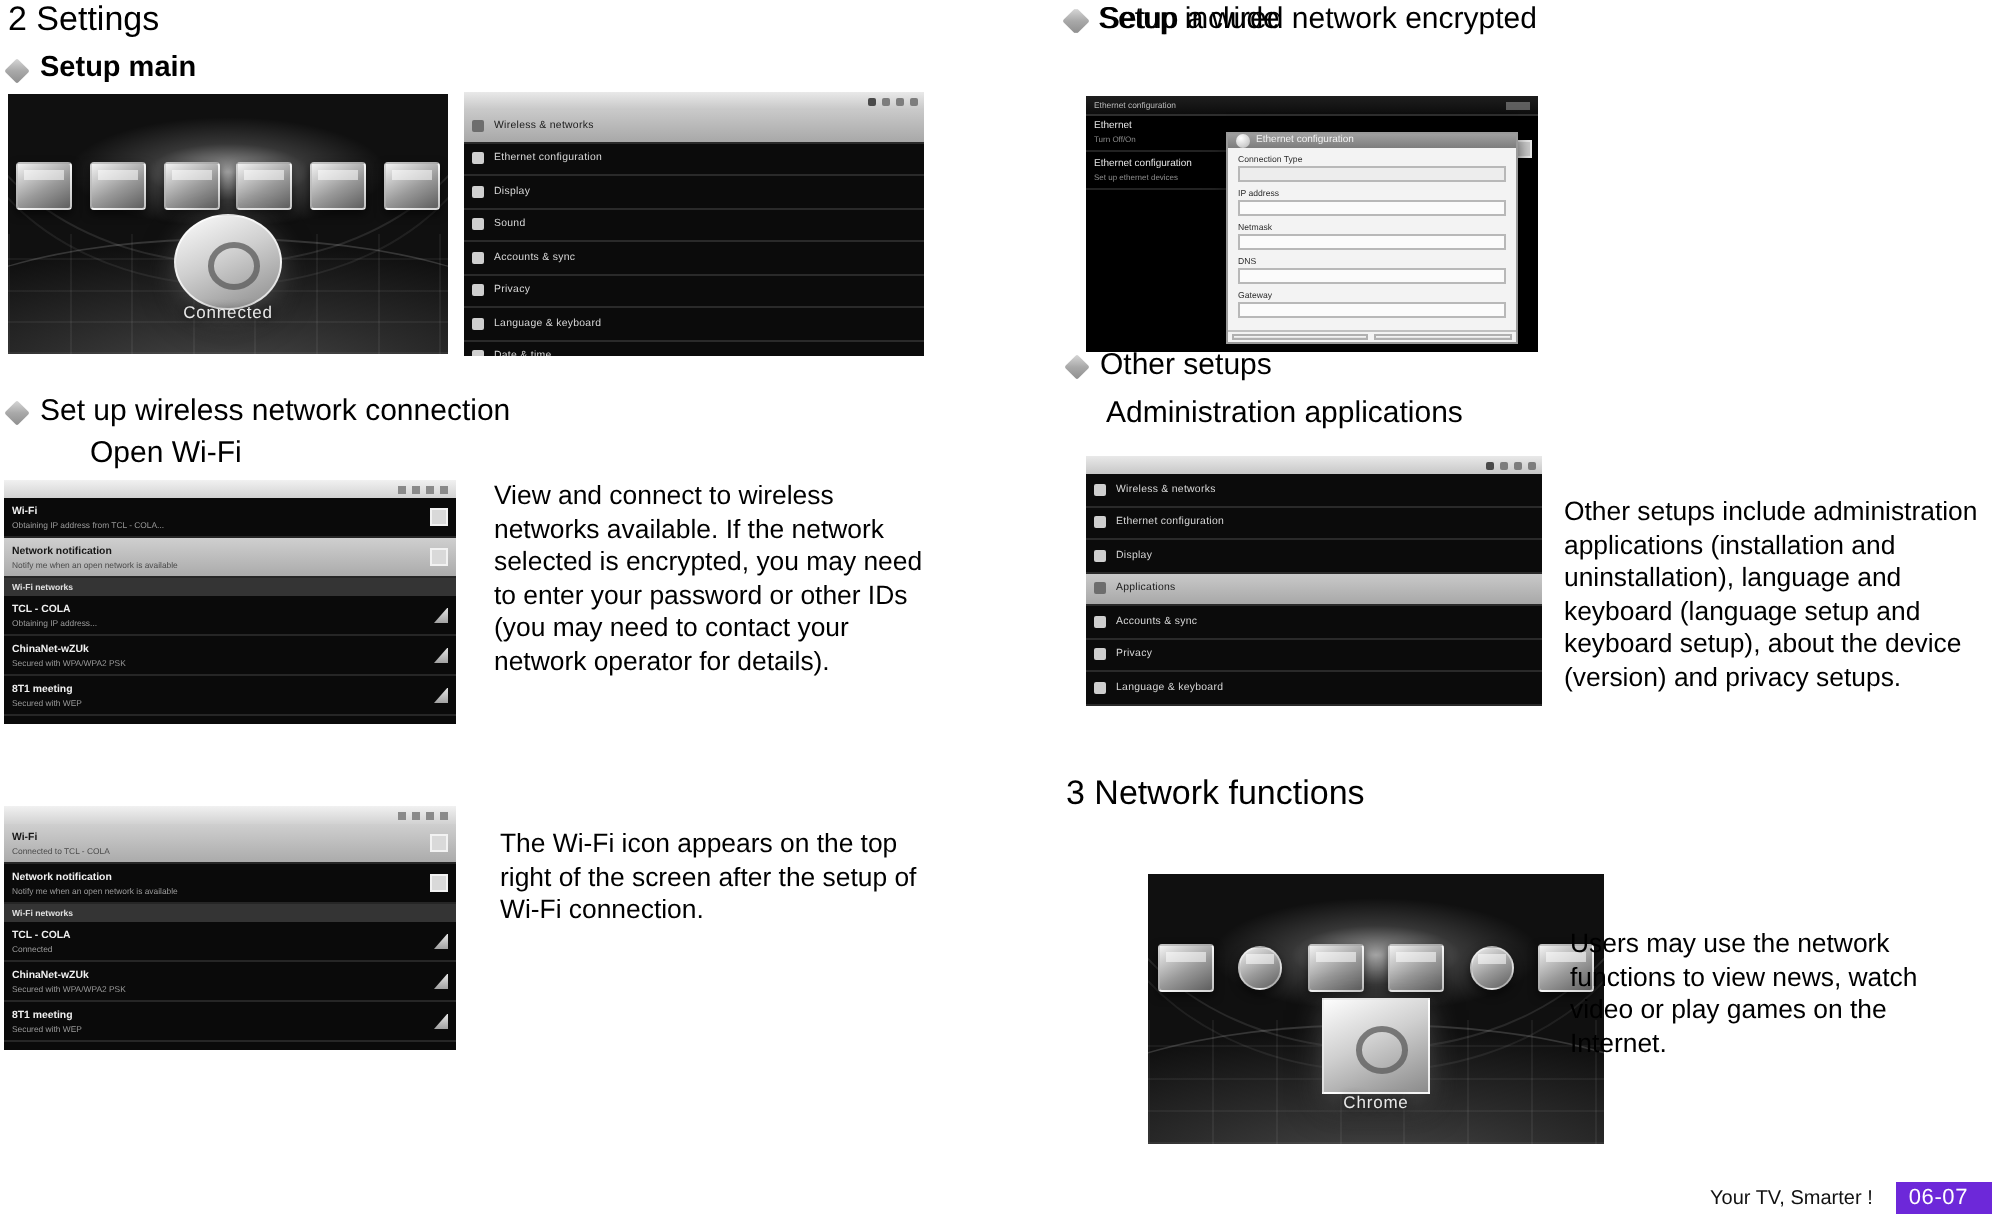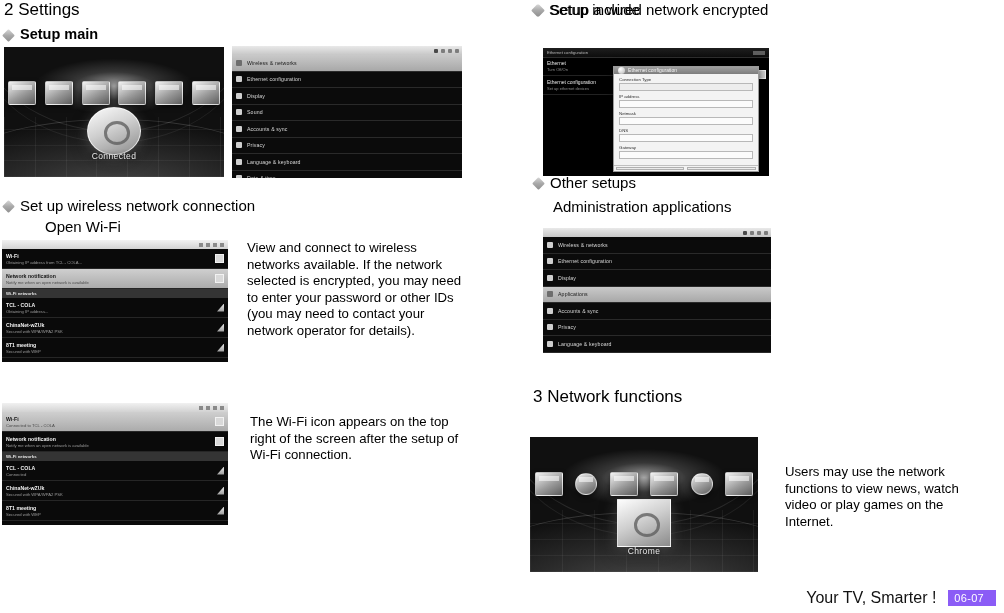--- a/index.html
+++ b/index.html
@@ -259,23 +259,23 @@
     position:absolute; right:3px; top:22px;
     width:7px; height:7px; background:#cfcfcf; border:1px solid #eee;
   }
 
   
   .footer {
     position:absolute;
     right: 8px; bottom: 6px;
     display:flex; align-items:center; gap: 12px;
   }
-  .footer .slogan { font-size: 16px; color:#111; white-space:nowrap; }
+  .footer .slogan { font-size: 10px; color:#111; white-space:nowrap; }
   .footer .pagebadge {
-    background:#8b5cf6; color:#ffffff;
+    background:#6d28d9; color:#ffffff;
     font-size: 11px;
     padding: 2px 12px 2px 6px;
     letter-spacing:.3px;
   }
 </style>
 </head>
 <body>
 
 <div class="page">
 
@@ -568,25 +568,26 @@
           <span>Privacy</span>
         </div>
         <div class="drow">
           <span class="gl"></span>
           <span>Language &amp; keyboard</span>
         </div>
         <div class="drow"></div>
       </div>
   </div>
 
+  <div class="para" style="left:782px; top:248px; width:222px;">Other setups include administration applications (installation and uninstallation), language and keyboard (language setup and keyboard setup), about the device (version) and privacy setups.</div>
 
   <div class="h1" style="left:533px; top:387px;">3 Network functions</div>
 
 
-  <div class="shot tv" style="left:530px; top:437px; width:228px; height:135px;">
+  <div class="shot tv" style="left:574px; top:437px; width:228px; height:135px;">
     <div class="arc a"></div>
     <div class="arc b"></div>
     <div class="floor"></div>
     <div class="ring"></div>
     <div class="tv-icons">
       <span class="tv-ico"></span>
       <span class="tv-ico small"></span>
       <span class="tv-ico"></span>
       <span class="tv-ico"></span>
       <span class="tv-ico small"></span>

